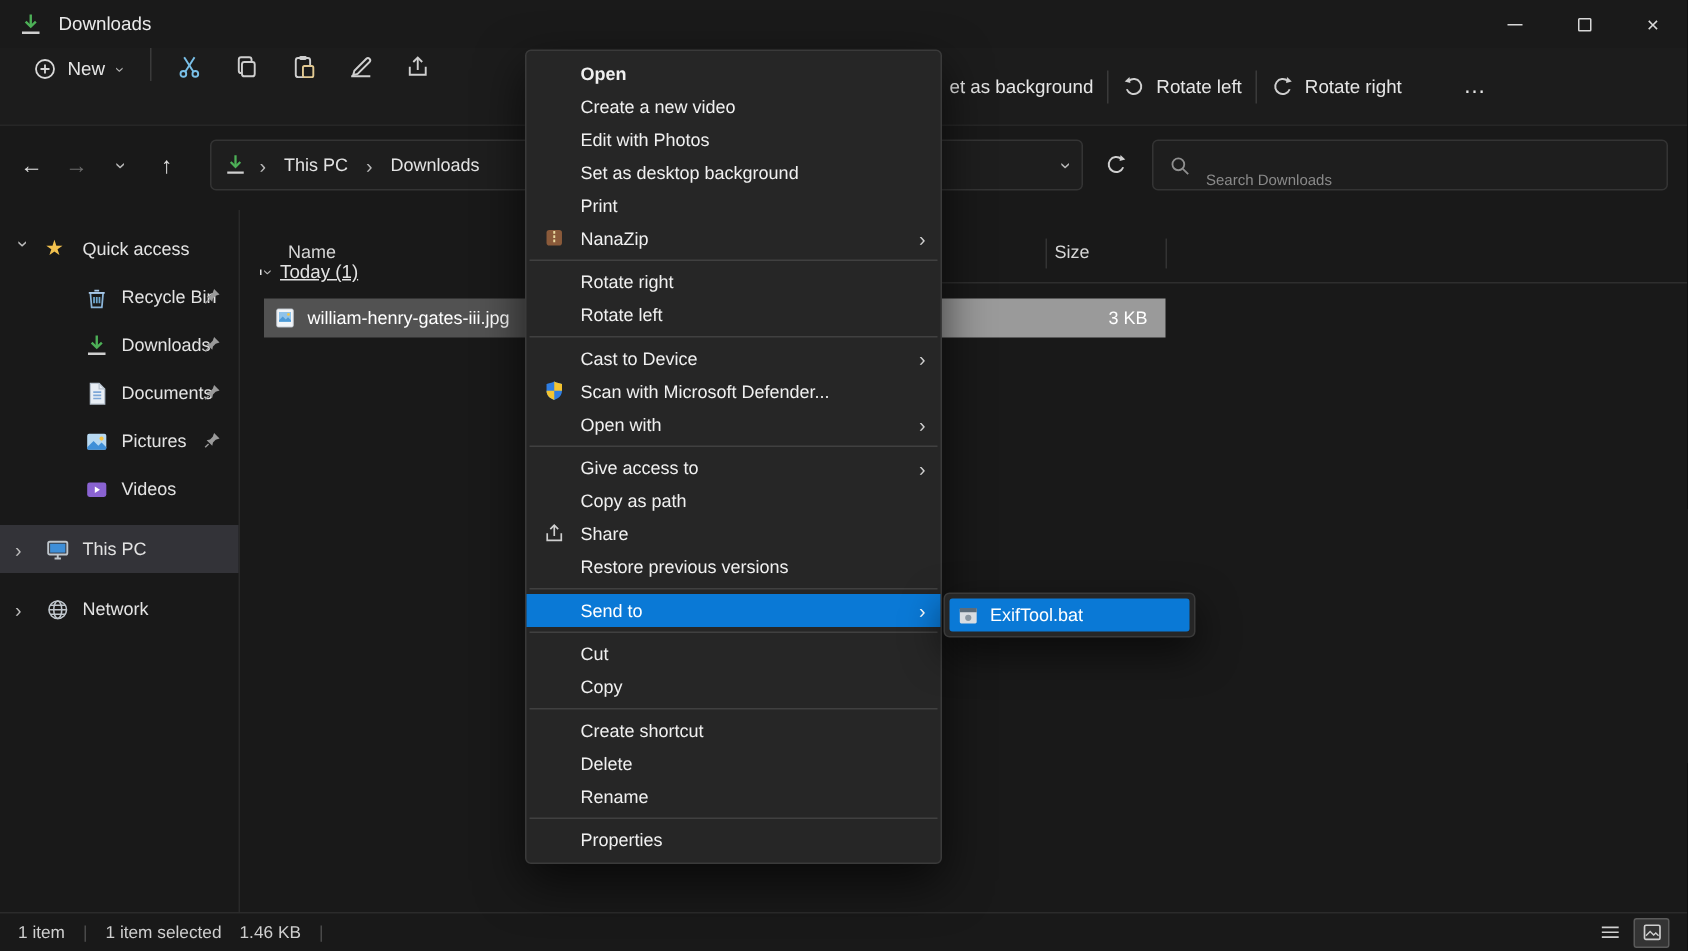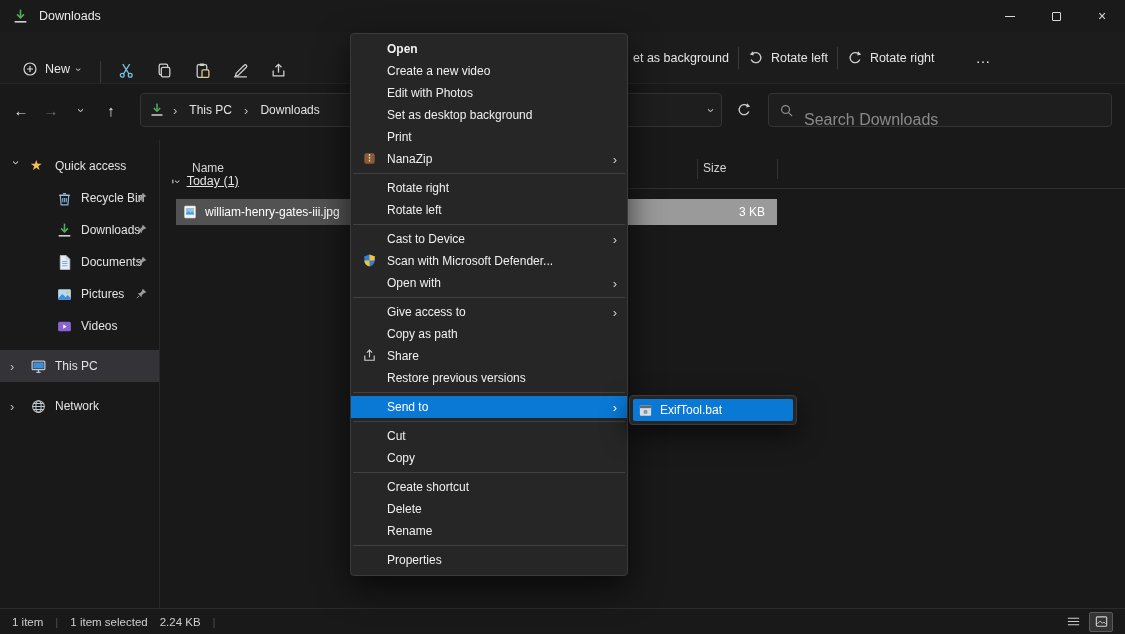--- a/index.html
+++ b/index.html
@@ -10,42 +10,42 @@
   .titlebar { position:absolute; top:0; left:0; right:0; height:32px; background:#1a1a1a; display:flex; align-items:center; }
   .tb-appicon { margin-left:12px; width:17px; height:17px; display:inline-flex; }
   .tb-title { margin-left:10px; font-size:12.5px; color:#eaeaea; }
   .caption-buttons { margin-left:auto; display:flex; height:100%; }
   .cap-btn { width:46px; height:32px; display:flex; align-items:center; justify-content:center; color:#d8d8d8; font-size:14px; cursor:default; }
   .min-glyph { width:10px; height:1px; background:#d8d8d8; }
   .max-glyph { width:9px; height:9px; border:1px solid #d8d8d8; border-radius:1px; }
 
   
   .toolbar { position:absolute; top:32px; left:0; right:0; height:52px; background:#1c1c1c; border-bottom:1px solid #262626; }
-  .tb-left { position:absolute; left:0; top:0; height:100%; display:flex; align-items:flex-end; gap:13px; padding-left:16px; }
+  .tb-left { position:absolute; left:0; top:0; height:100%; display:flex; align-items:flex-start; gap:13px; padding-left:16px; }
   .tb-right { position:absolute; left:629px; top:0; height:100%; display:flex; align-items:center; gap:5px; }
   .new-btn { display:flex; align-items:center; gap:7px; background:none; border:none; color:#e6e6e6; font-size:12.5px; font-family:inherit; padding:6px 6px; }
   .icon-btn { background:none; border:none; padding:4px; display:flex; align-items:center; justify-content:center; }
   .text-btn { background:none; border:none; color:#e6e6e6; font-size:12.5px; font-family:inherit; display:flex; align-items:center; gap:7px; padding:6px 4px; }
   .tb-divider { width:1px; height:22px; background:#3a3a3a; }
   .more-btn { color:#e6e6e6; font-size:15px; letter-spacing:1px; margin-left:26px; background:none; border:none; font-family:inherit; }
   .chev { display:inline-block; color:#b9b9b9; font-size:13px; line-height:1; }
   .chev-down { display:inline-block; transform:rotate(90deg); }
   .chev-sm { font-size:11px; }
 
   
   .navbar { position:absolute; top:86px; left:0; right:0; height:48px; display:flex; align-items:center; }
   .nav-btn { width:30px; height:30px; background:none; border:none; color:#e0e0e0; font-size:15px; font-family:inherit; display:flex; align-items:center; justify-content:center; }
   .nav-btn.dim { color:#6d6d6d; }
   .nav-back { margin-left:6px; }
   .address-bar { position:absolute; left:140px; top:7px; width:582px; height:34px; background:#1e1e1e; border:1px solid #343434; border-radius:4px; display:flex; align-items:center; padding:0 8px; gap:8px; }
   .crumb { color:#e3e3e3; font-size:12px; padding:2px 4px; }
   .addr-chevdown { margin-left:auto; }
   .refresh-btn { position:absolute; left:728px; top:9px; width:32px; height:30px; background:none; border:none; display:flex; align-items:center; justify-content:center; }
   .search-box { position:absolute; left:768px; top:7px; width:344px; height:34px; background:#1e1e1e; border:1px solid #343434; border-radius:4px; display:flex; align-items:center; padding:0 10px; gap:8px; }
-  .search-box input { flex:1; background:transparent; border:none; outline:none; color:#fde047; font-family:inherit; font-size:16px;margin-top:20px; }
+  .search-box input { flex:1; background:transparent; border:none; outline:none; color:#fde047; font-family:inherit; font-size:10px;margin-top:20px; }
   .search-box input::placeholder { color:#8a8a8a; }
 
   
   .sidebar { position:absolute; top:140px; left:0; width:160px; bottom:26px; border-right:1px solid #292929; padding-top:10px; }
   .side-item { position:relative; height:32px; display:flex; align-items:center; gap:8px; padding-left:10px; cursor:default; }
   .side-item .s-icon { width:17px; height:17px; display:inline-flex; flex:0 0 auto; }
   .side-item .s-label { font-size:12px; color:#e3e3e3; white-space:nowrap; }
   .side-item.child { padding-left:56px; }
   .side-item .expander { width:12px; flex:0 0 auto; color:#bdbdbd; }
   .side-item .pin { position:absolute; right:10px; width:14px; height:14px; display:inline-flex; }
@@ -508,21 +508,21 @@
           </svg>
         </span>
       <span>ExifTool.bat</span>
     </div>
   </div>
 
   <div class="statusbar">
     <span>1 item</span>
     <span class="sb-pipe">|</span>
     <span>1 item selected</span>
-    <span>2.24 KB</span>
+    <span>1.46 KB</span>
     <span class="sb-pipe">|</span>
     <div class="view-toggles">
       <button class="view-btn">
           <svg viewBox="0 0 16 16" width="15" height="15">
             <g stroke="#cfcfcf" stroke-width="1.2">
               <path d="M2 4.5h12M2 8h12M2 11.5h12"></path>
             </g>
           </svg>
         </button>
       <button class="view-btn active">

